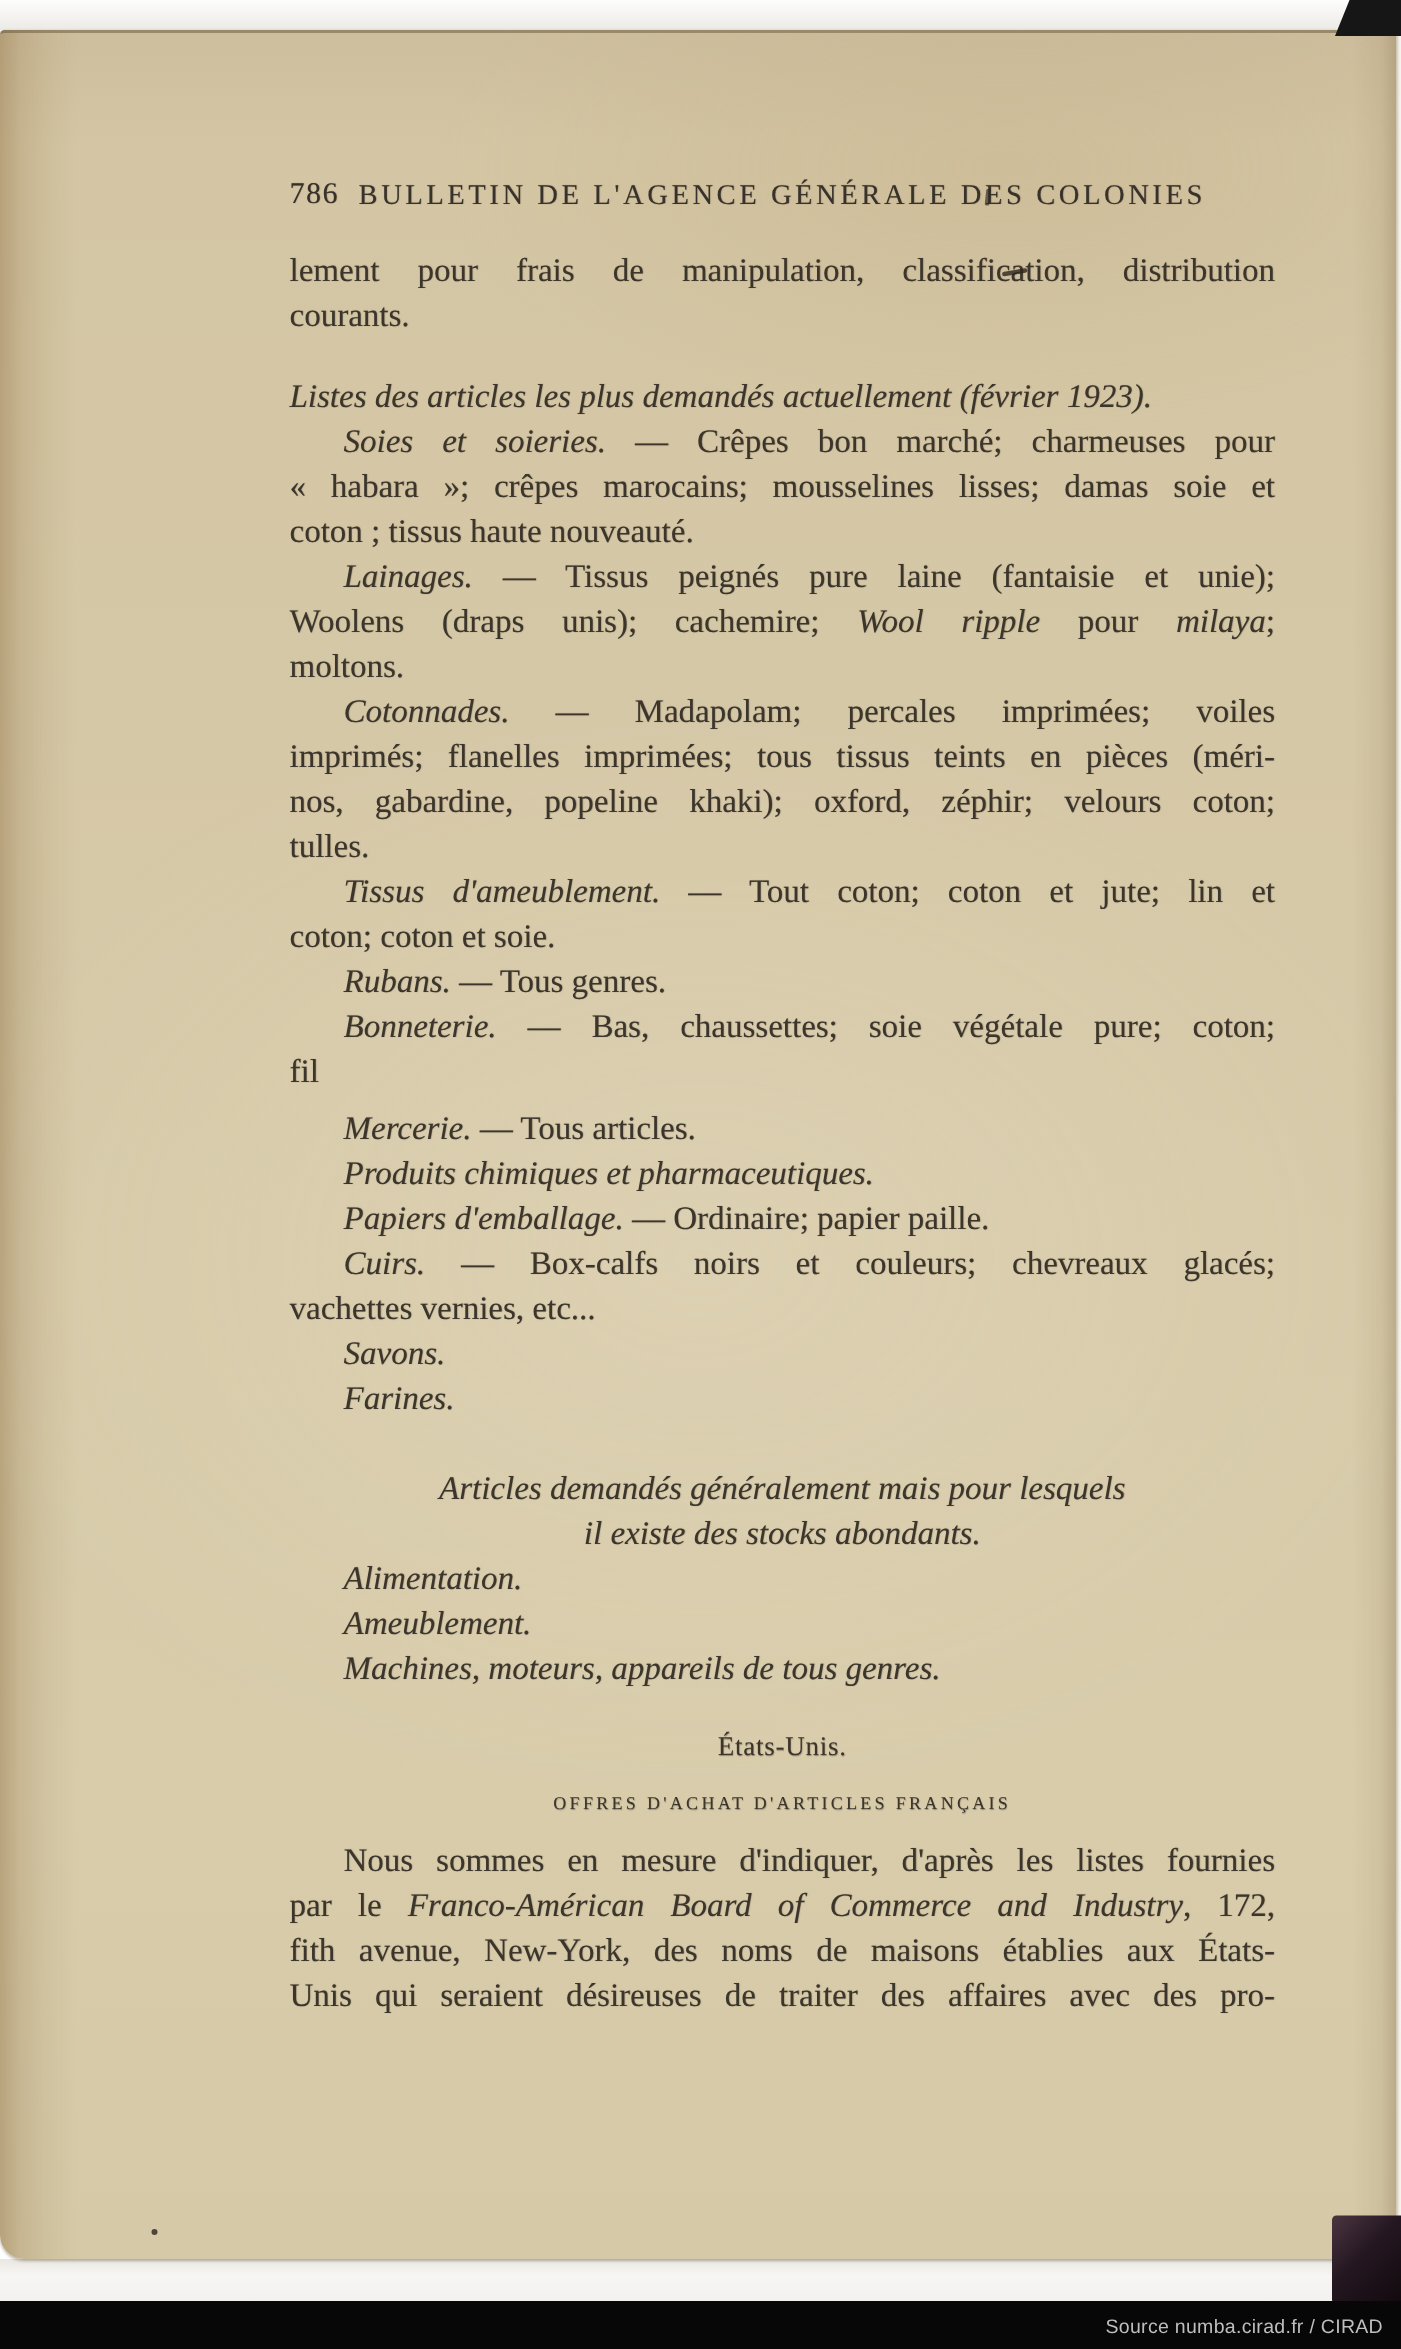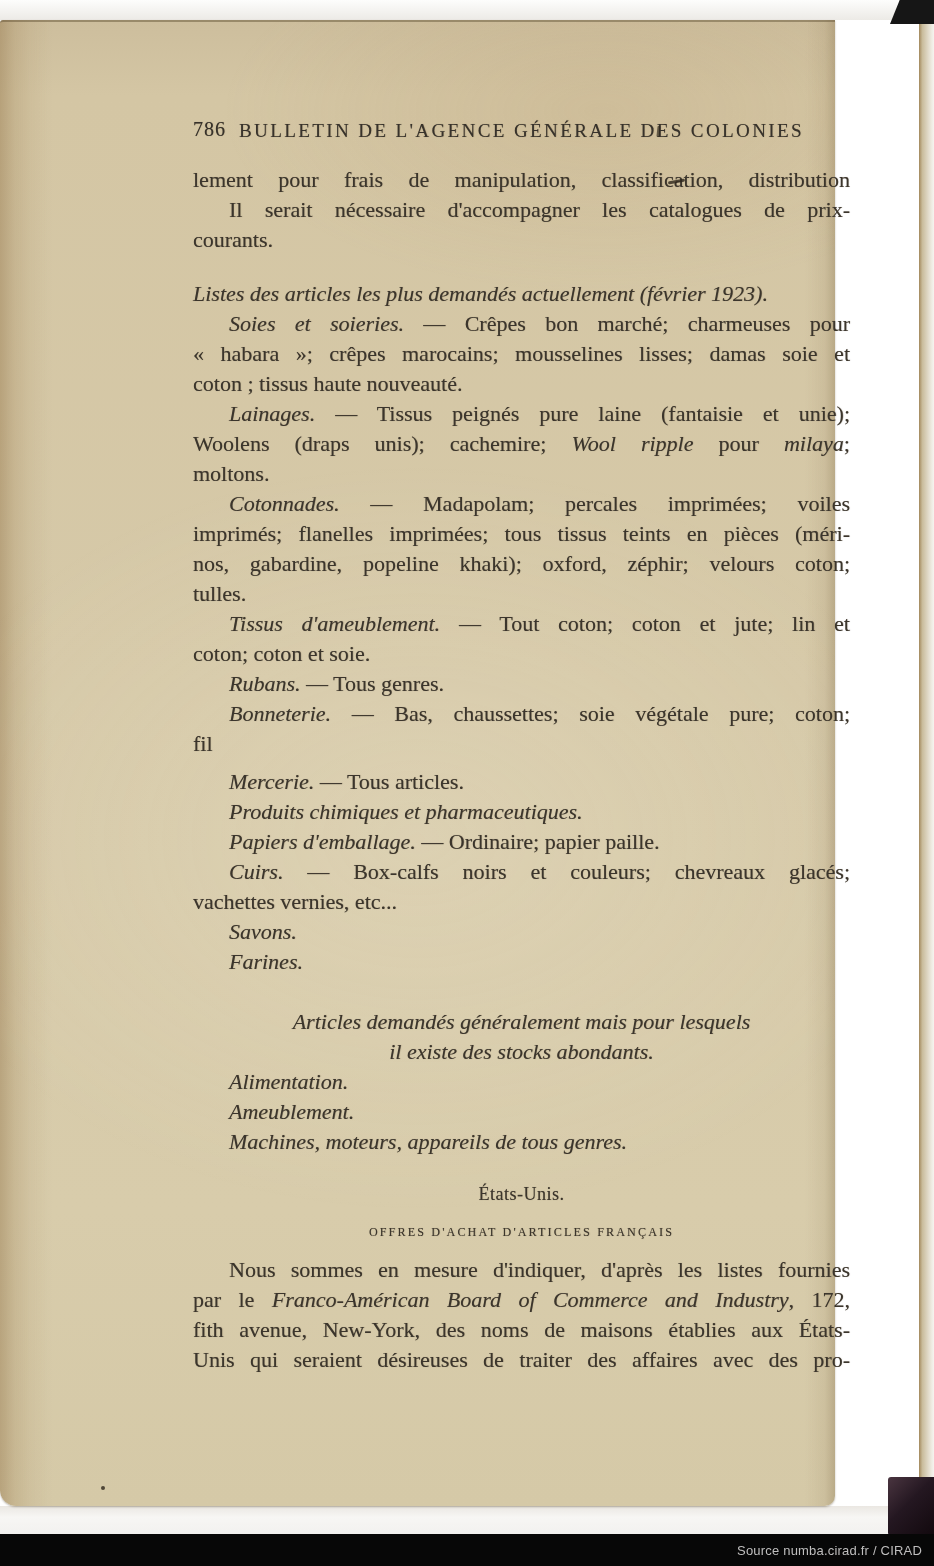--- a/index.html
+++ b/index.html
@@ -30,21 +30,21 @@
     z-index:0;
   }
   .book-cover{
     position:absolute;right:0;top:1477px;width:46px;height:58px;
     background:linear-gradient(135deg,#4a3540 0%,#241721 45%,#12090e 100%);
     border-radius:3px 0 0 2px;
     z-index:5;
   }
   
   .page{
-    position:absolute;left:0;top:20px;width:835px;height:1486px;z-index:1;
+    position:absolute;left:0;top:20px;width:931px;height:1486px;z-index:1;
     border-radius:3px 0 10px 16px;
     border-top:2px solid rgba(104,86,56,0.55);
     box-sizing:border-box;
     background:
       radial-gradient(ellipse 540px 260px at 72% 6%, rgba(184,156,114,0.22), transparent 70%),
       radial-gradient(ellipse 700px 500px at 50% 55%, rgba(255,250,235,0.14), transparent 75%),
       linear-gradient(90deg, rgba(146,116,72,0.45) 0px, rgba(160,132,88,0.28) 14px, rgba(160,132,88,0.12) 30px, transparent 52px),
       linear-gradient(270deg, rgba(120,98,62,0.30) 0px, rgba(120,98,62,0.10) 10px, transparent 30px),
       linear-gradient(180deg,#cdbe9d 0%,#d4c6a4 5%,#d6c9a8 45%,#d8ccab 80%,#d5c9a7 100%);
     box-shadow:0 1px 2px rgba(60,45,20,0.35);
@@ -98,21 +98,20 @@
 <div class="edge-strip"></div>
 <div class="corner-black"></div>
 
 <div class="page">
   <div class="header-row">
     <span class="page-number">786</span>
     <span class="running-title">BULLETIN DE L'AGENCE GÉNÉRALE DES COLONIES</span>
   </div>
   <div class="text-block">
       <div class="line fill"><span>lement pour frais de manipulation, classification, distribution</span></div>
-      <div class="line fill indent"><span>Il serait nécessaire d'accompagner les catalogues de prix-</span></div>
       <div class="line"><span>courants.</span></div>
       <div class="line" style="margin-top: 24px;"><span class="it">Listes des articles les plus demandés actuellement (février 1923).</span></div>
       <div class="line fill indent"><span class="it">Soies et soieries.</span><span> — Crêpes bon marché; charmeuses pour</span></div>
       <div class="line fill"><span>« habara »; crêpes marocains; mousselines lisses; damas soie et</span></div>
       <div class="line"><span>coton ; tissus haute nouveauté.</span></div>
       <div class="line fill indent"><span class="it">Lainages.</span><span> — Tissus peignés pure laine (fantaisie et unie);</span></div>
       <div class="line fill"><span>Woolens (draps unis); cachemire; </span><span class="it">Wool ripple</span><span> pour </span><span class="it">milaya</span><span>;</span></div>
       <div class="line"><span>moltons.</span></div>
       <div class="line fill indent"><span class="it">Cotonnades.</span><span> — Madapolam; percales imprimées; voiles</span></div>
       <div class="line fill"><span>imprimés; flanelles imprimées; tous tissus teints en pièces (méri-</span></div>

